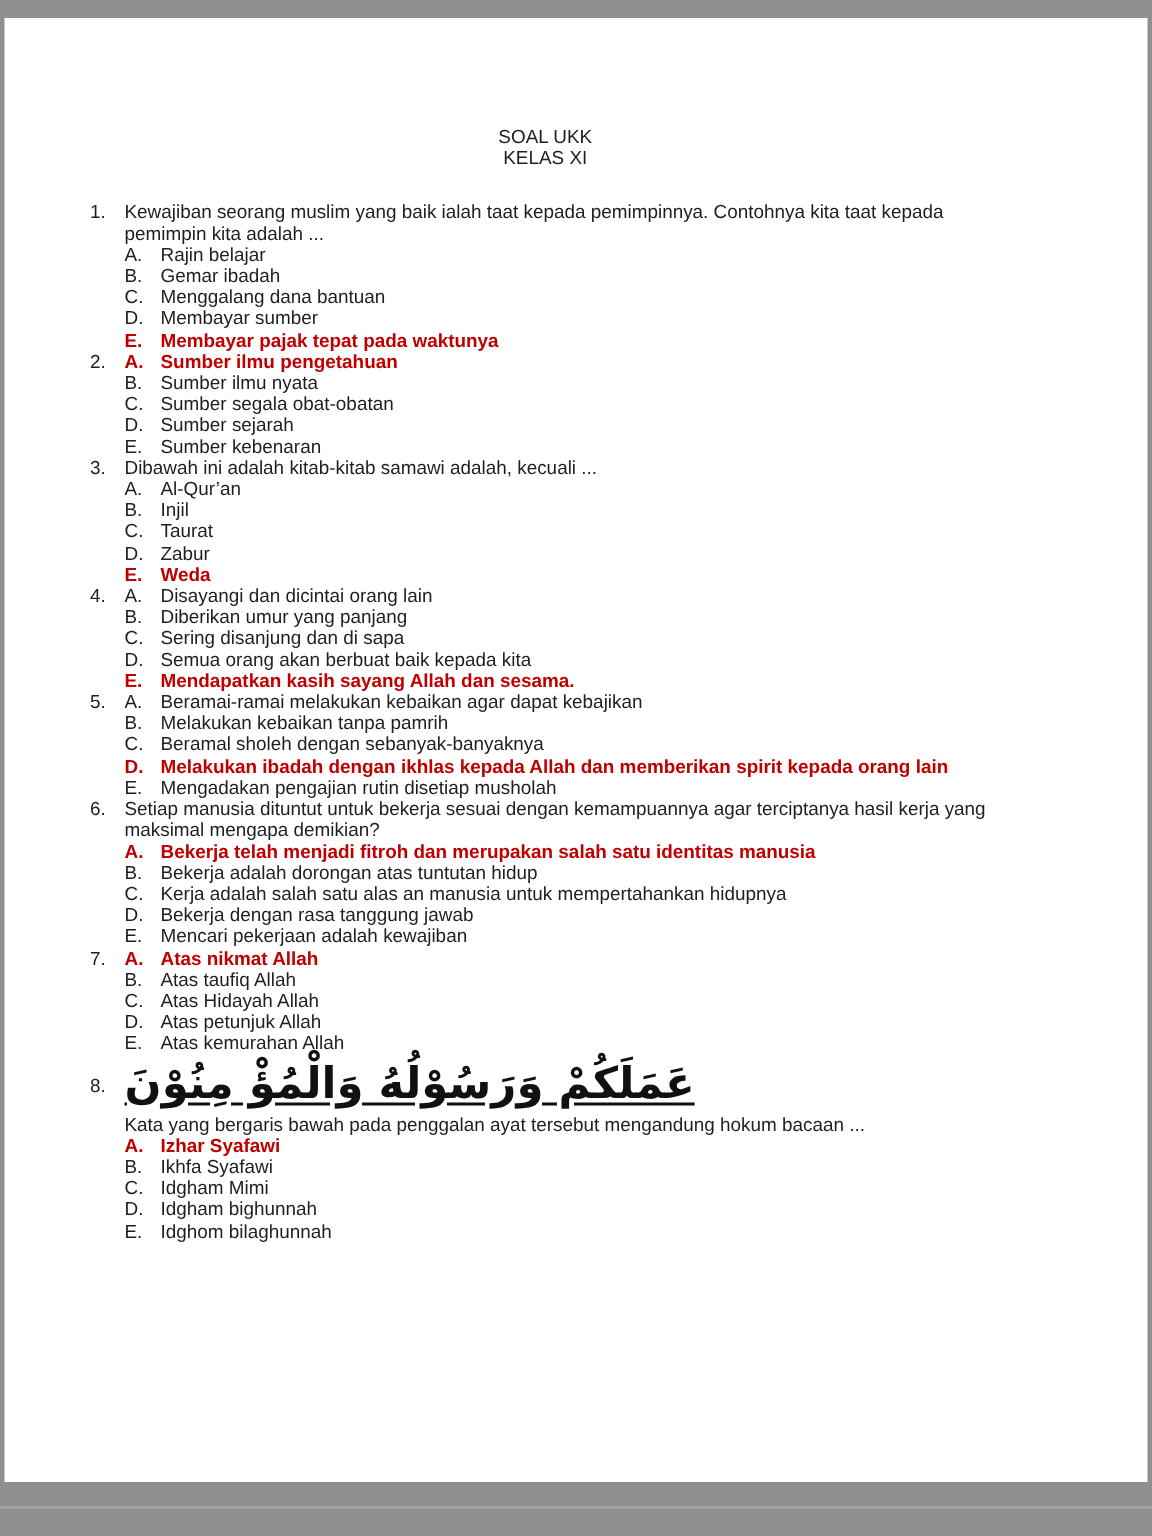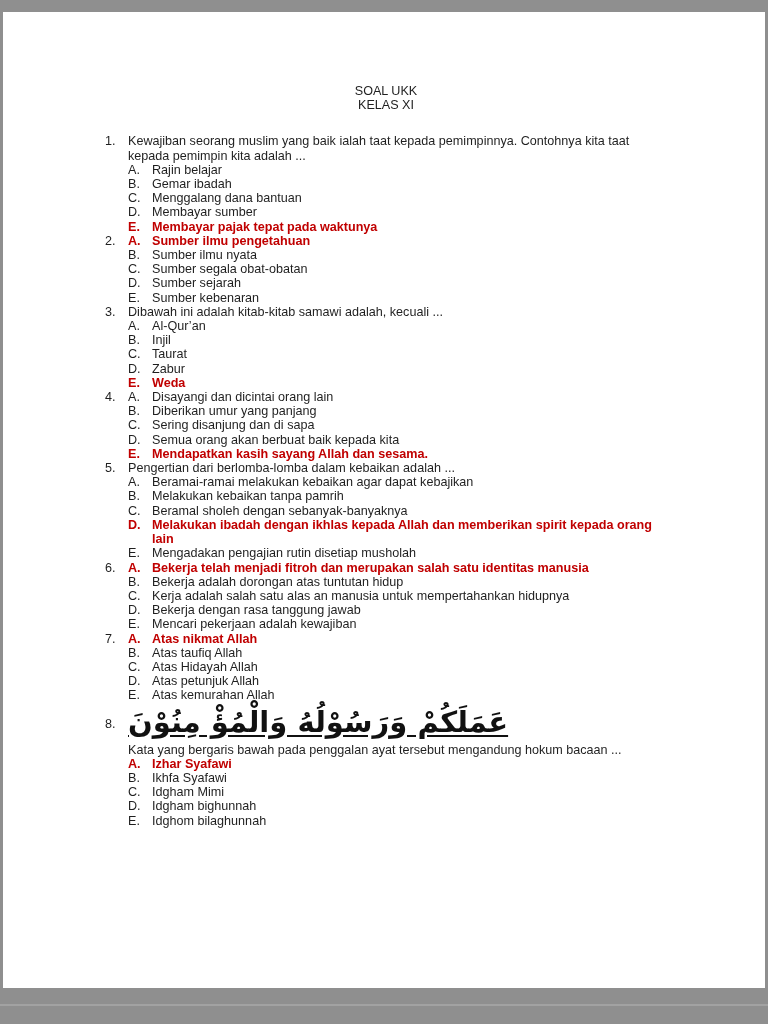--- a/index.html
+++ b/index.html
@@ -18,21 +18,21 @@
     position: absolute; left: 0; right: 0; bottom: 18px; height: 2px;
     background: #a2a2a2;
   }
   .page {
     position: absolute;
     left: 3px; right: 3px; top: 12px; bottom: 36px;
     background: #ffffff;
     overflow: hidden;
   }
   .content {
-    padding: 72px 98px 0 102px;
+    padding: 72px 98px 0 57px;
     font-size: 12.6px;
     line-height: 14.2px;
     color: #1f1f1f;
   }
   .doc-header { text-align: center; margin-bottom: 22px; }
   .doc-header div { line-height: 14.2px; }
   .question { display: flex; align-items: flex-start; }
   .q-num { flex: 0 0 23px; }
   .q-body { flex: 1 1 auto; min-width: 0; }
   .q-text { }
@@ -178,21 +178,20 @@
                   <span class="opt-letter">E.</span>
                   <span class="opt-text">Mendapatkan kasih sayang Allah dan sesama.</span>
                 </div>
               </div>
             </div>
   </div>
 
   <div class="question">
     <span class="q-num">5.</span>
     <div class="q-body">
-              <div class="q-text">Pengertian dari berlomba-lomba dalam kebaikan adalah ...</div>
               <div class="options">
                 <div class="option">
                   <span class="opt-letter">A.</span>
                   <span class="opt-text">Beramai-ramai melakukan kebaikan agar dapat kebajikan</span>
                 </div>
                 <div class="option">
                   <span class="opt-letter">B.</span>
                   <span class="opt-text">Melakukan kebaikan tanpa pamrih</span>
                 </div>
                 <div class="option">
@@ -207,20 +206,21 @@
                   <span class="opt-letter">E.</span>
                   <span class="opt-text">Mengadakan pengajian rutin disetiap musholah</span>
                 </div>
               </div>
             </div>
   </div>
 
   <div class="question">
     <span class="q-num">6.</span>
     <div class="q-body">
+              <div class="q-text">Setiap manusia dituntut untuk bekerja sesuai dengan kemampuannya agar terciptanya hasil kerja yang maksimal mengapa demikian?</div>
               <div class="options">
                 <div class="option answer">
                   <span class="opt-letter">A.</span>
                   <span class="opt-text">Bekerja telah menjadi fitroh dan merupakan salah satu identitas manusia</span>
                 </div>
                 <div class="option">
                   <span class="opt-letter">B.</span>
                   <span class="opt-text">Bekerja adalah dorongan atas tuntutan hidup</span>
                 </div>
                 <div class="option">

